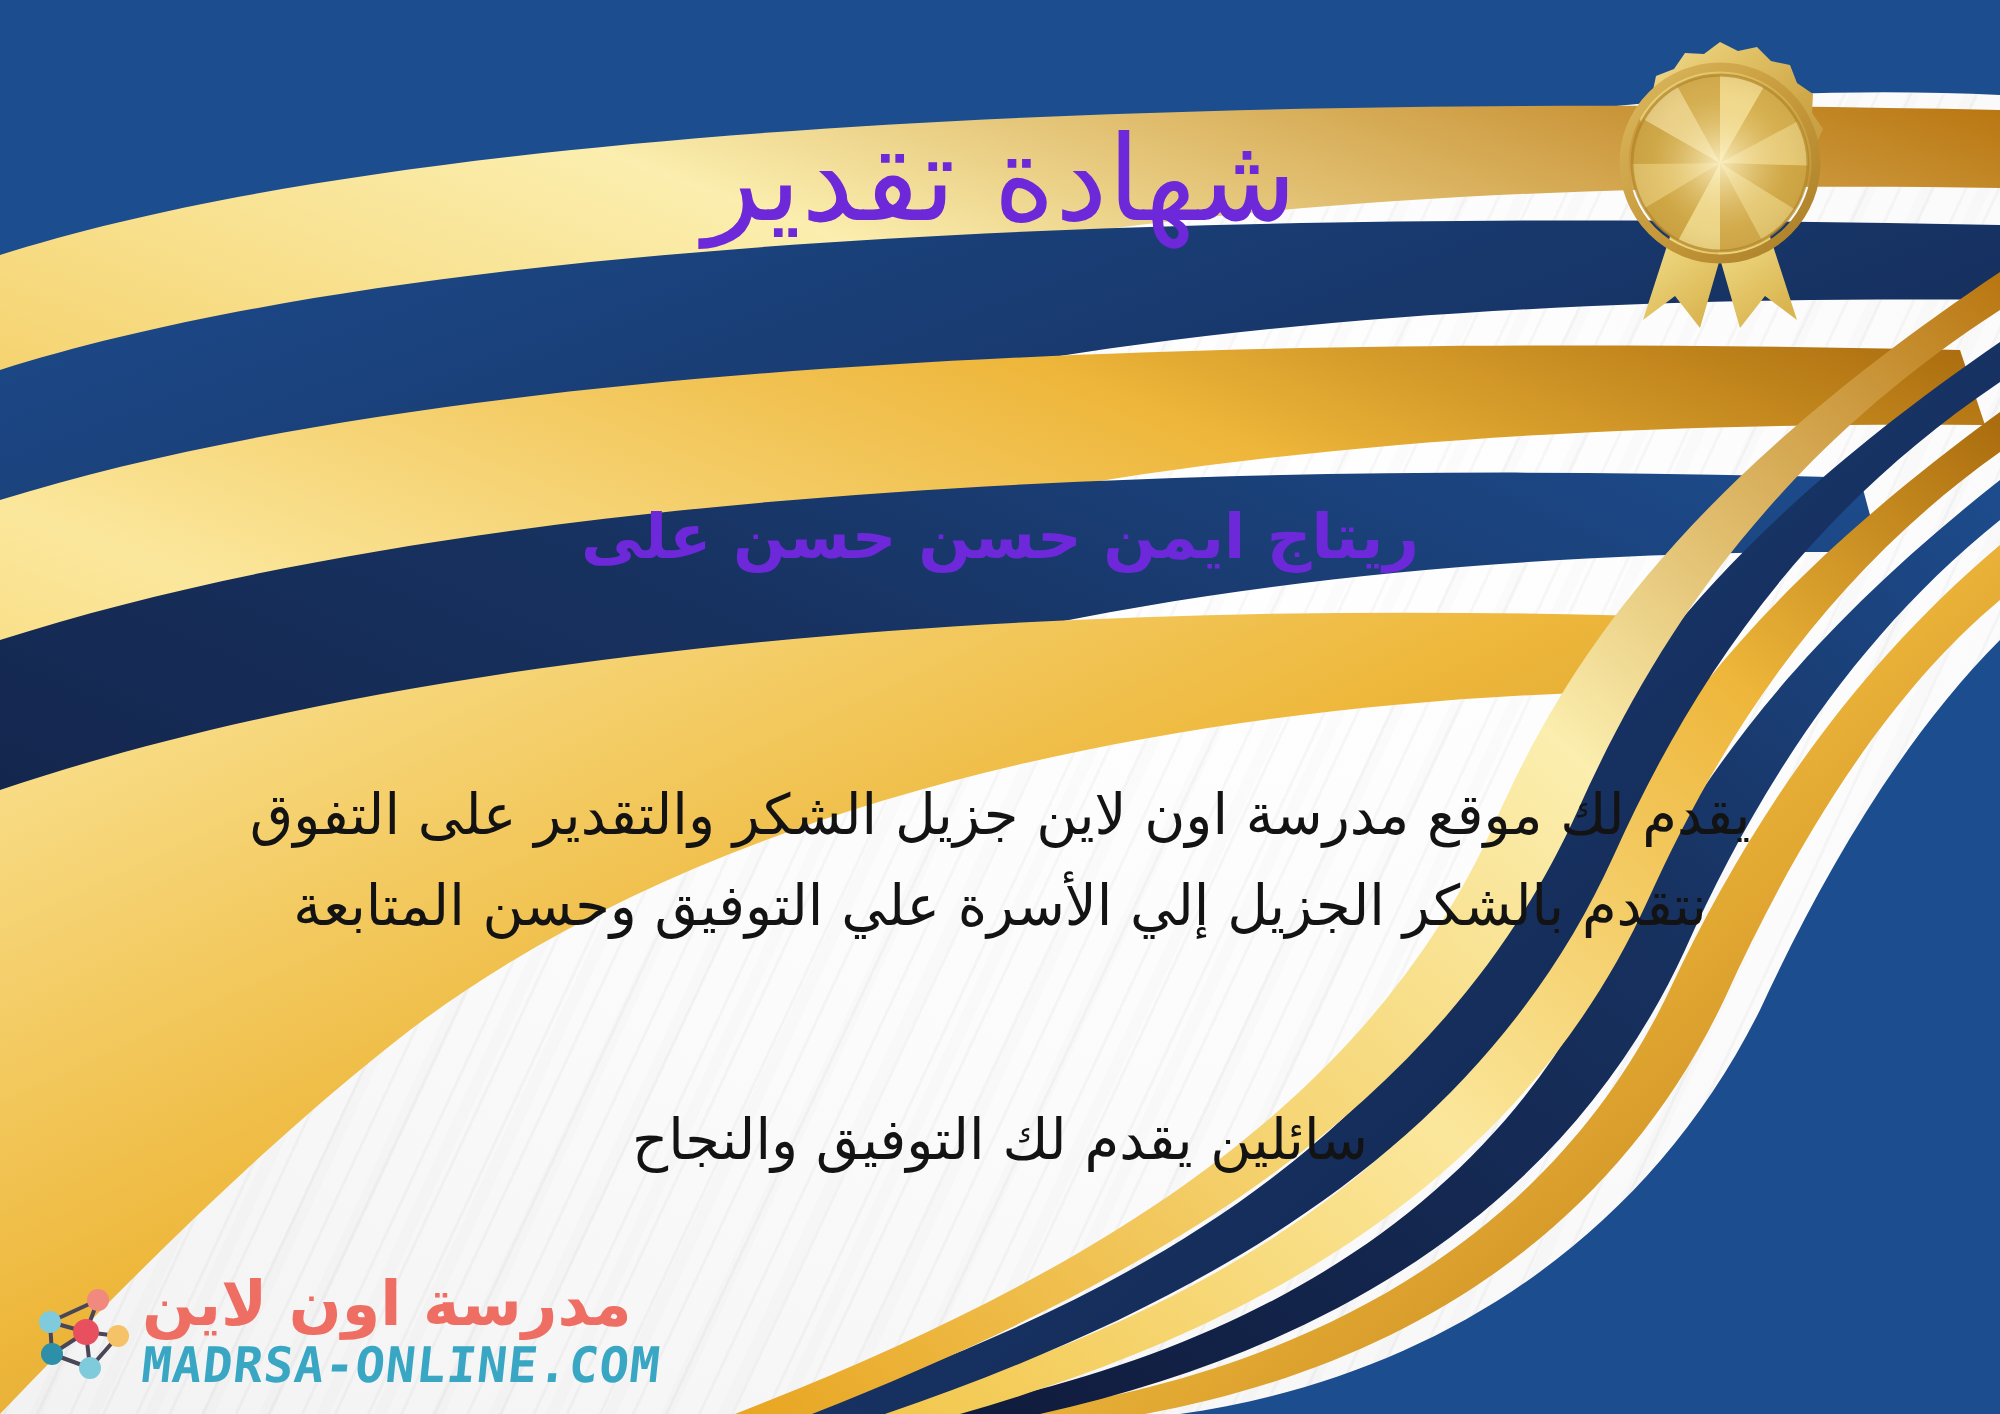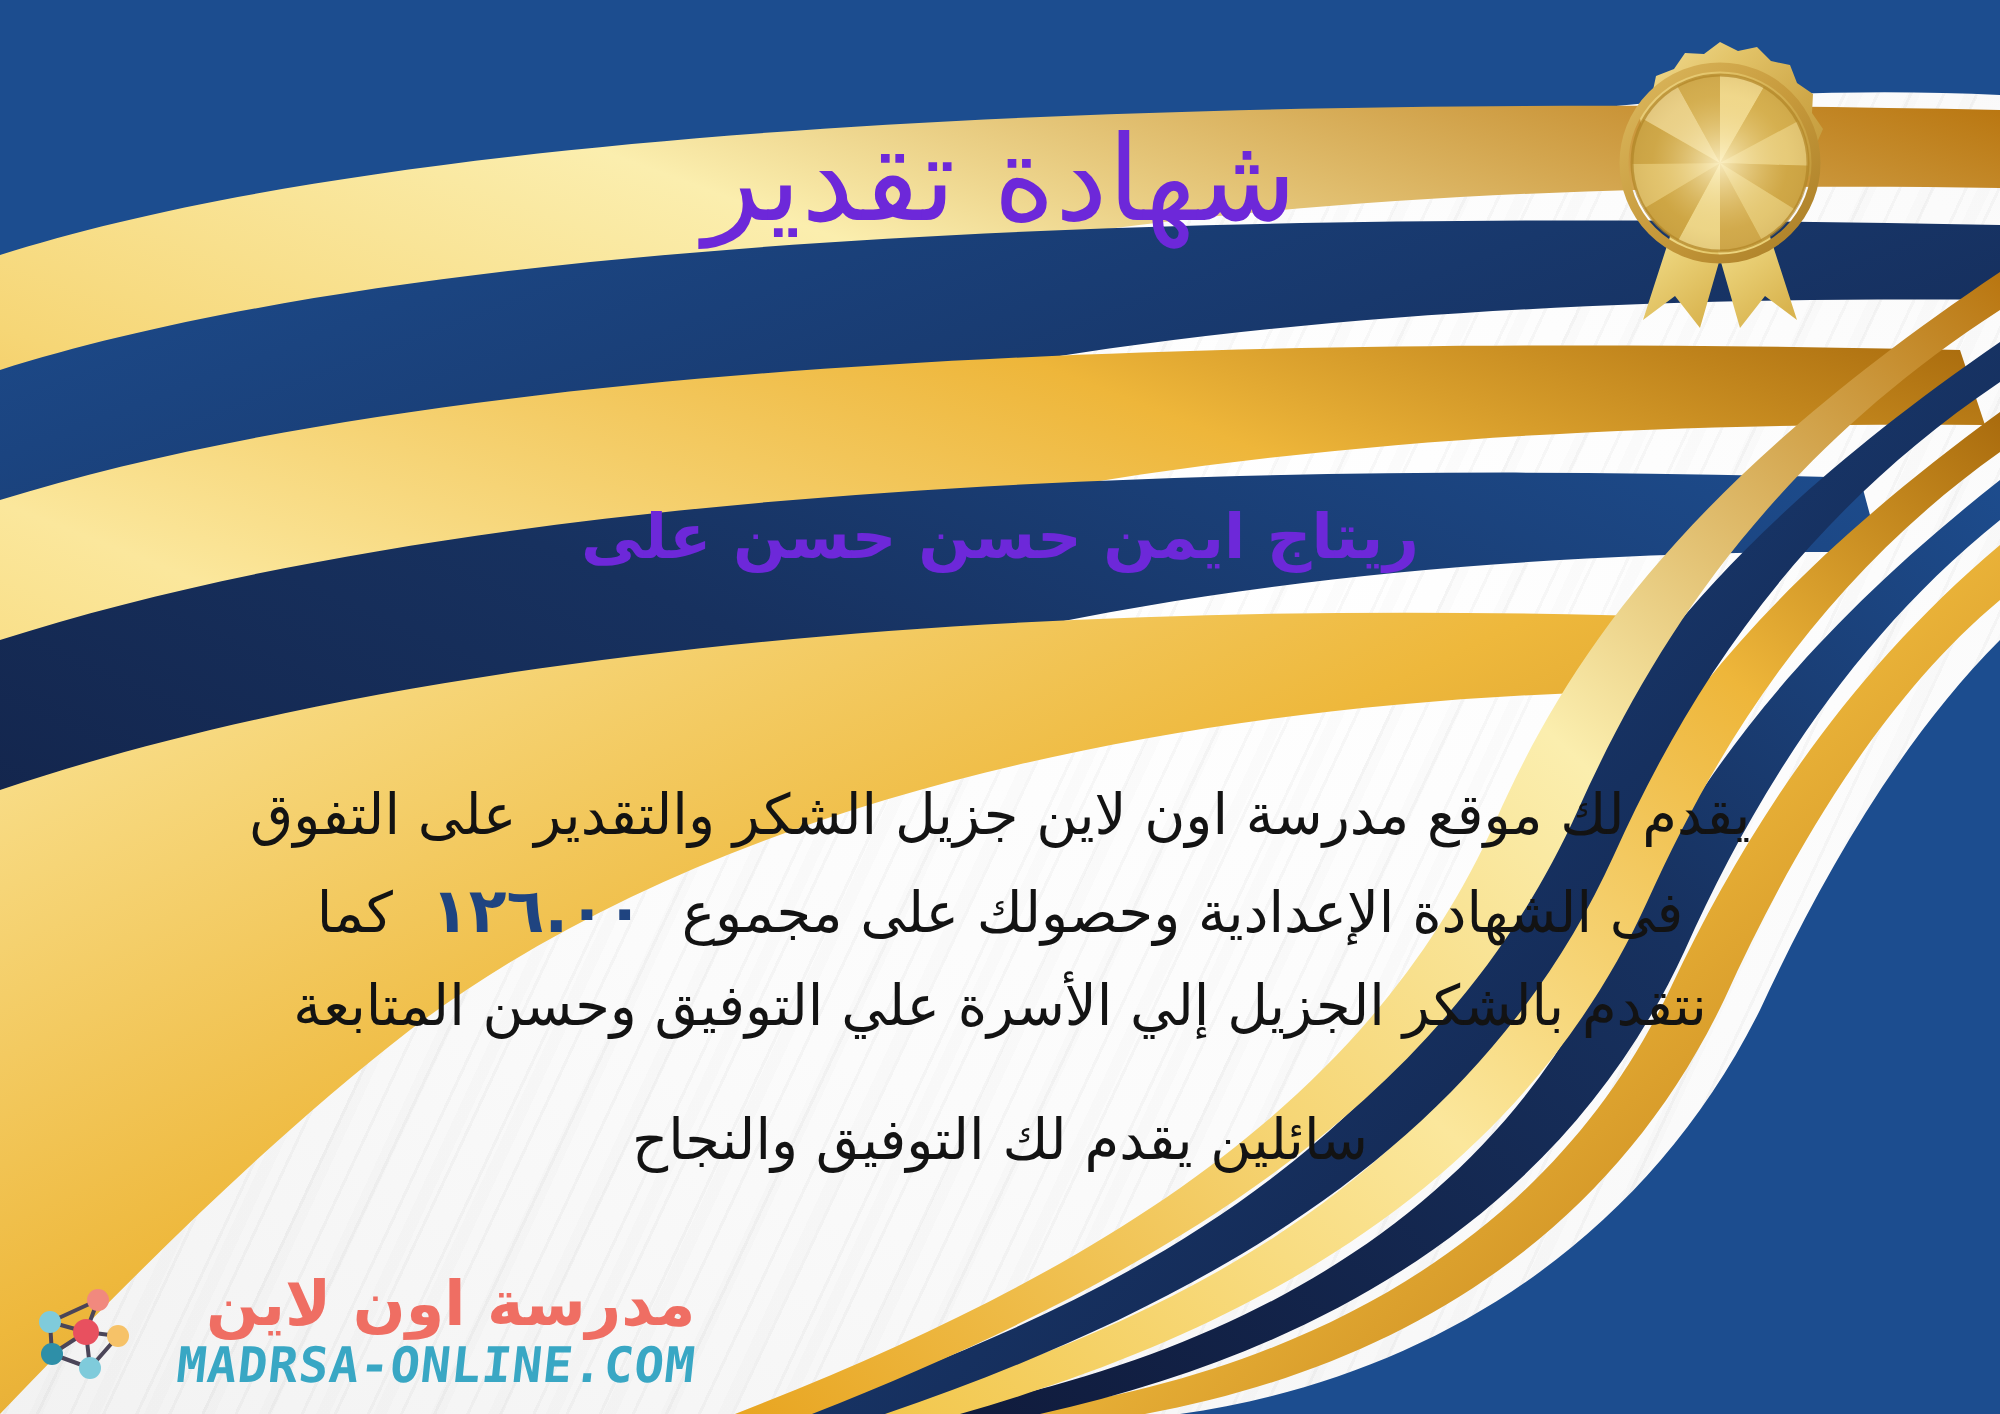--- a/index.html
+++ b/index.html
@@ -91,21 +91,21 @@
   
   .brand{
     position:absolute;
     left:28px;bottom:24px;
     display:flex;
     flex-direction:row-reverse;
     align-items:center;
     gap:10px;
   }
   .brand-mark{width:104px;height:104px;flex:0 0 auto;}
-  .brand-text{display:flex;flex-direction:column;line-height:1;margin-left:35px;}
+  .brand-text{display:flex;flex-direction:column;align-items:flex-end;line-height:1;}
   .brand-ar{
     font-size:62px;
     font-weight:700;
     color:#ef6e63;
     letter-spacing:0px;
     direction:rtl;
   }
   .brand-url{
     font-size:49px;
     font-weight:700;
@@ -236,23 +236,20 @@
   </svg>
 
   <div class="content">
 
     <div class="cert-title">شهادة تقدير</div>
 
     <div class="recipient-name">ريتاج ايمن حسن حسن على</div>
 
     <div class="body-block">
       <div class="body-line">يقدم لك موقع مدرسة اون لاين جزيل الشكر  والتقدير على التفوق</div>
-      <div class="body-line">
-        <span>فى الشهادة الإعدادية وحصولك على مجموع</span><span class="score">١٢٦.٠٠</span><span>كما</span>
-      </div>
       <div class="body-line">نتقدم  بالشكر الجزيل إلي الأسرة علي التوفيق وحسن المتابعة</div>
     </div>
 
     <div class="closing-line">سائلين يقدم لك التوفيق  والنجاح</div>
   </div>
 
   <div class="brand">
     <svg class="brand-mark" viewBox="0 0 104 104" xmlns="http://www.w3.org/2000/svg">
       <g stroke="#4b4558" stroke-width="4" stroke-linecap="round" fill="none">
         <line x1="70" y1="20" x2="22" y2="42"></line>

